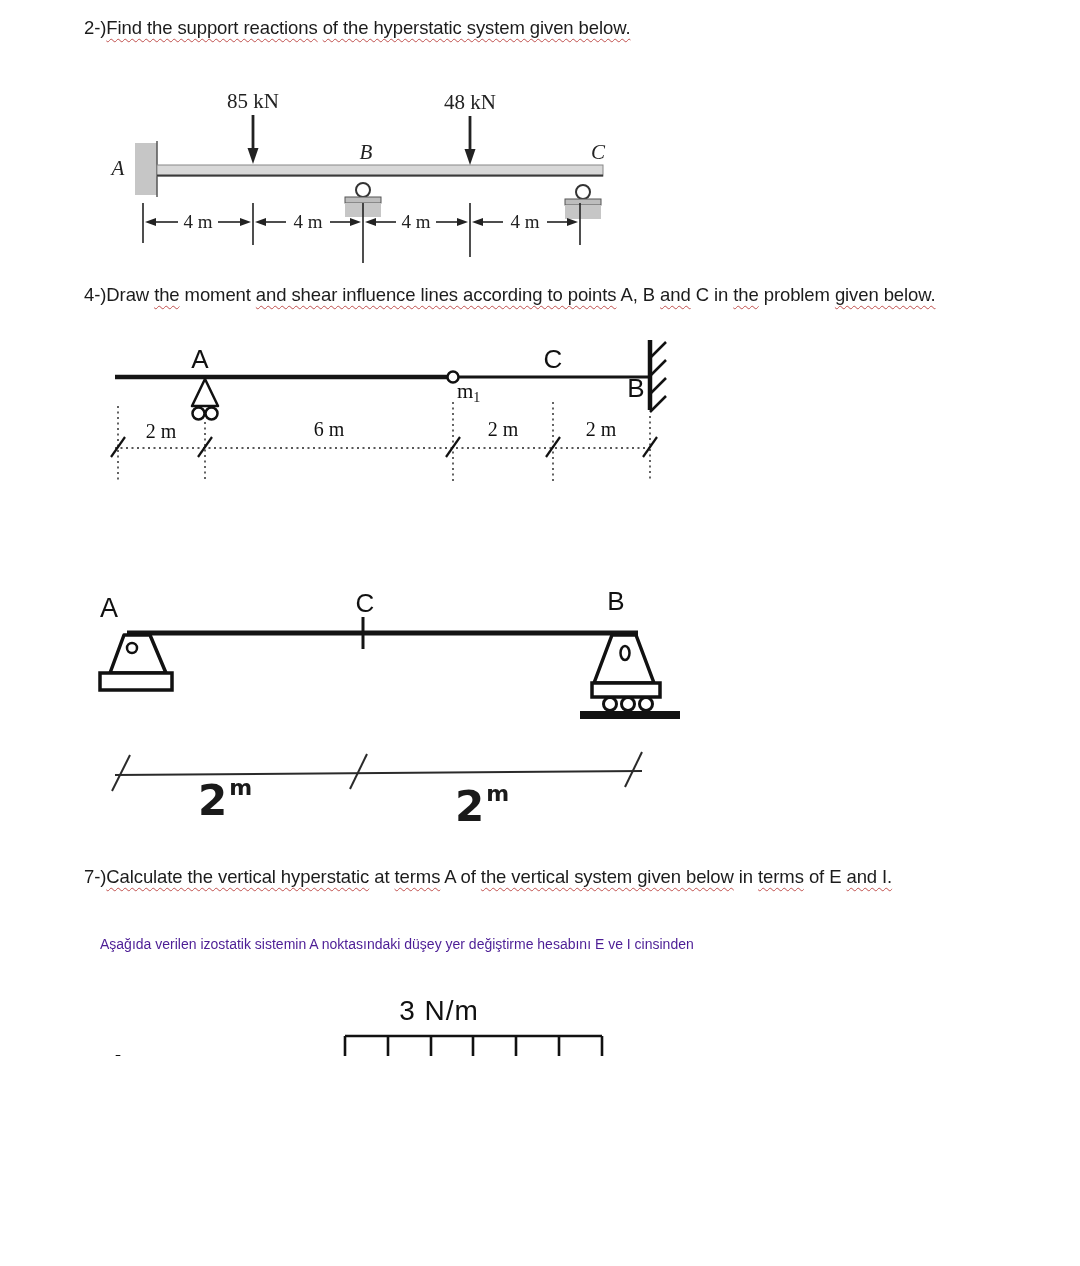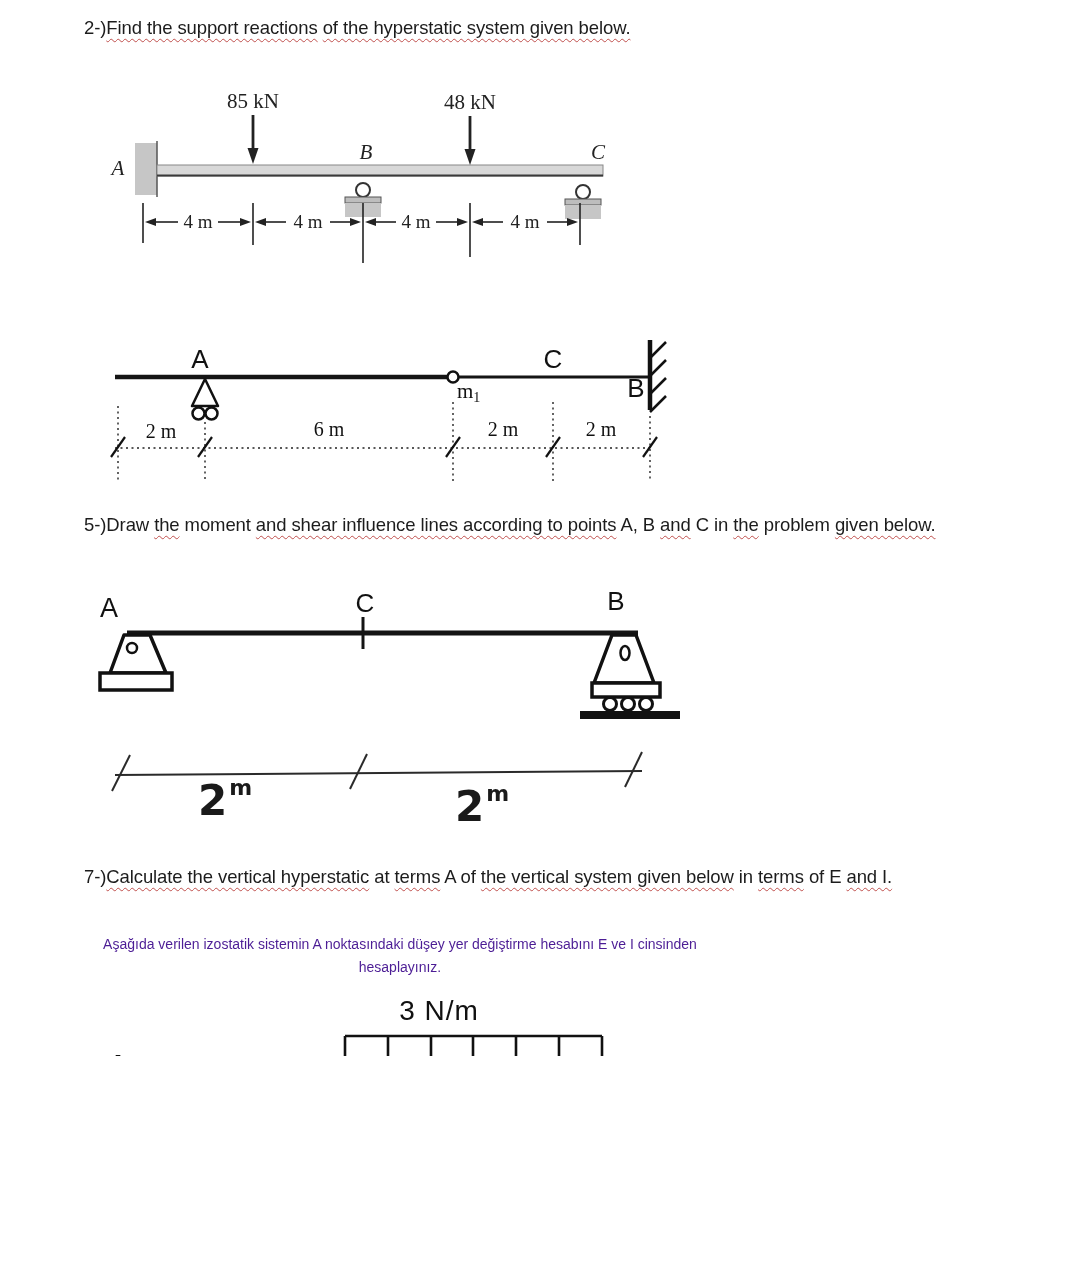--- a/index.html
+++ b/index.html
@@ -1,17 +1,17 @@
 <!DOCTYPE html>
 <html><head>
 <meta charset="utf-8">
 <style>
   html,body{margin:0;padding:0;background:#ffffff;}
   .page{position:relative;width:1080px;height:1056px;background:#ffffff;
-        font-family:"Liberation Sans",sans-serif;overflow:hidden;color:#1c1c1c;text-align:center;}
+        font-family:"Liberation Sans",sans-serif;overflow:hidden;color:#1c1c1c;}
   .title{position:absolute;left:84px;font-size:18.5px;letter-spacing:-0.1px;
          white-space:nowrap;color:#1c1c1c;}
   .sq{text-decoration-line:underline;text-decoration-style:wavy;
       text-decoration-color:#c0504d;text-decoration-thickness:1px;
       text-underline-offset:4px;}
   .note{position:absolute;left:100px;top:933px;font-size:14px;color:#4c1d95;
         line-height:1.65;width:600px;}
   .dg{position:absolute;}
 </style>
 </head>
@@ -87,20 +87,21 @@
         <polygon points="478,137 467,133 467,141"></polygon>
     </g>
     <g font-family="Liberation Serif, serif" font-size="19" fill="#222" text-anchor="middle">
       <text x="98" y="143">4 m</text>
       <text x="208" y="143">4 m</text>
       <text x="316" y="143">4 m</text>
       <text x="425" y="143">4 m</text>
     </g>
   </svg>
 
+  <div class="title" style="top:284px"><span>4-)Draw </span><span class="sq">the</span><span> moment </span><span class="sq">and shear influence lines according to points</span><span> A, B </span><span class="sq">and</span><span> C in </span><span class="sq">the</span><span> problem </span><span class="sq">given below.</span></div>
 
   <svg class="dg" style="left:100px;top:330px" width="580" height="165" viewBox="0 0 580 165">
     <g stroke="#151515">
       <line x1="15" y1="47" x2="353" y2="47" stroke-width="4.5"></line>
       <line x1="353" y1="47" x2="550" y2="47" stroke-width="2.8"></line>
     </g>
     <text x="100" y="38" font-size="26" fill="#111" text-anchor="middle">A</text>
     <text x="453" y="38" font-size="26" fill="#111" text-anchor="middle">C</text>
     <text x="536" y="67" font-size="26" fill="#111" text-anchor="middle">B</text>
 
@@ -138,21 +139,20 @@
       <line x1="543" y1="127" x2="557" y2="107"></line>
     </g>
     <g font-family="Liberation Serif, serif" font-size="20" fill="#111" text-anchor="middle">
       <text x="61" y="108">2 m</text>
       <text x="229" y="106">6 m</text>
       <text x="403" y="106">2 m</text>
       <text x="501" y="106">2 m</text>
     </g>
   </svg>
 
-  <div class="title" style="top:514px"><span>5-)Draw </span><span class="sq">the</span><span> moment </span><span class="sq">and shear influence lines according to points</span><span> A, B </span><span class="sq">and</span><span> C in </span><span class="sq">the</span><span> problem </span><span class="sq">given below.</span></div>
 
   <svg class="dg" style="left:80px;top:585px" width="620" height="250" viewBox="0 0 620 250">
     <text x="20" y="32" font-size="27" fill="#111">A</text>
     <text x="285" y="27" font-size="26" fill="#111" text-anchor="middle">C</text>
     <text x="536" y="25" font-size="26" fill="#111" text-anchor="middle">B</text>
     <line x1="47" y1="48" x2="558" y2="48" stroke="#141414" stroke-width="5"></line>
     <line x1="283" y1="32" x2="283" y2="64" stroke="#141414" stroke-width="3"></line>
 
     <g fill="#fff" stroke="#111">
       <polygon points="44,50 70,50 86,88 30,88" stroke-width="3.5" stroke-linejoin="round"></polygon>
@@ -177,21 +177,20 @@
       <line x1="545" y1="202" x2="562" y2="167"></line>
     </g>
     <text x="118" y="230" font-family="DejaVu Sans, sans-serif" font-weight="700" font-size="42" fill="#1a1a1a"><tspan>2</tspan><tspan font-size="22" dy="-20" dx="2">m</tspan></text>
     <text x="375" y="236" font-family="DejaVu Sans, sans-serif" font-weight="700" font-size="42" fill="#1a1a1a"><tspan>2</tspan><tspan font-size="22" dy="-20" dx="2">m</tspan></text>
   </svg>
 
   <div class="title" style="top:866px"><span>7-)</span><span class="sq">Calculate the vertical hyperstatic</span><span> at </span><span class="sq">terms</span><span> A of </span><span class="sq">the vertical system given below</span><span> in </span><span class="sq">terms</span><span> of E </span><span class="sq">and I.</span></div>
 
   <div class="note">
     <span style="display:block">Aşağıda verilen izostatik sistemin A noktasındaki düşey yer değiştirme hesabını E ve I cinsinden</span>
-    <span style="display:block">hesaplayınız.</span>
   </div>
 
   <svg class="dg" style="left:80px;top:990px" width="620" height="200" viewBox="0 0 620 200">
     <defs>
       <pattern id="hatch7" width="9" height="9" patternUnits="userSpaceOnUse">
         <rect x="0" y="0" width="9" height="9" fill="#ffffff"></rect>
         <line x1="0" y1="0" x2="9" y2="9" stroke="#0d0d0d" stroke-width="4"></line>
       </pattern>
     </defs>
     <text x="359" y="30" font-size="28" fill="#111" text-anchor="middle" letter-spacing="1">3 N/m</text>

